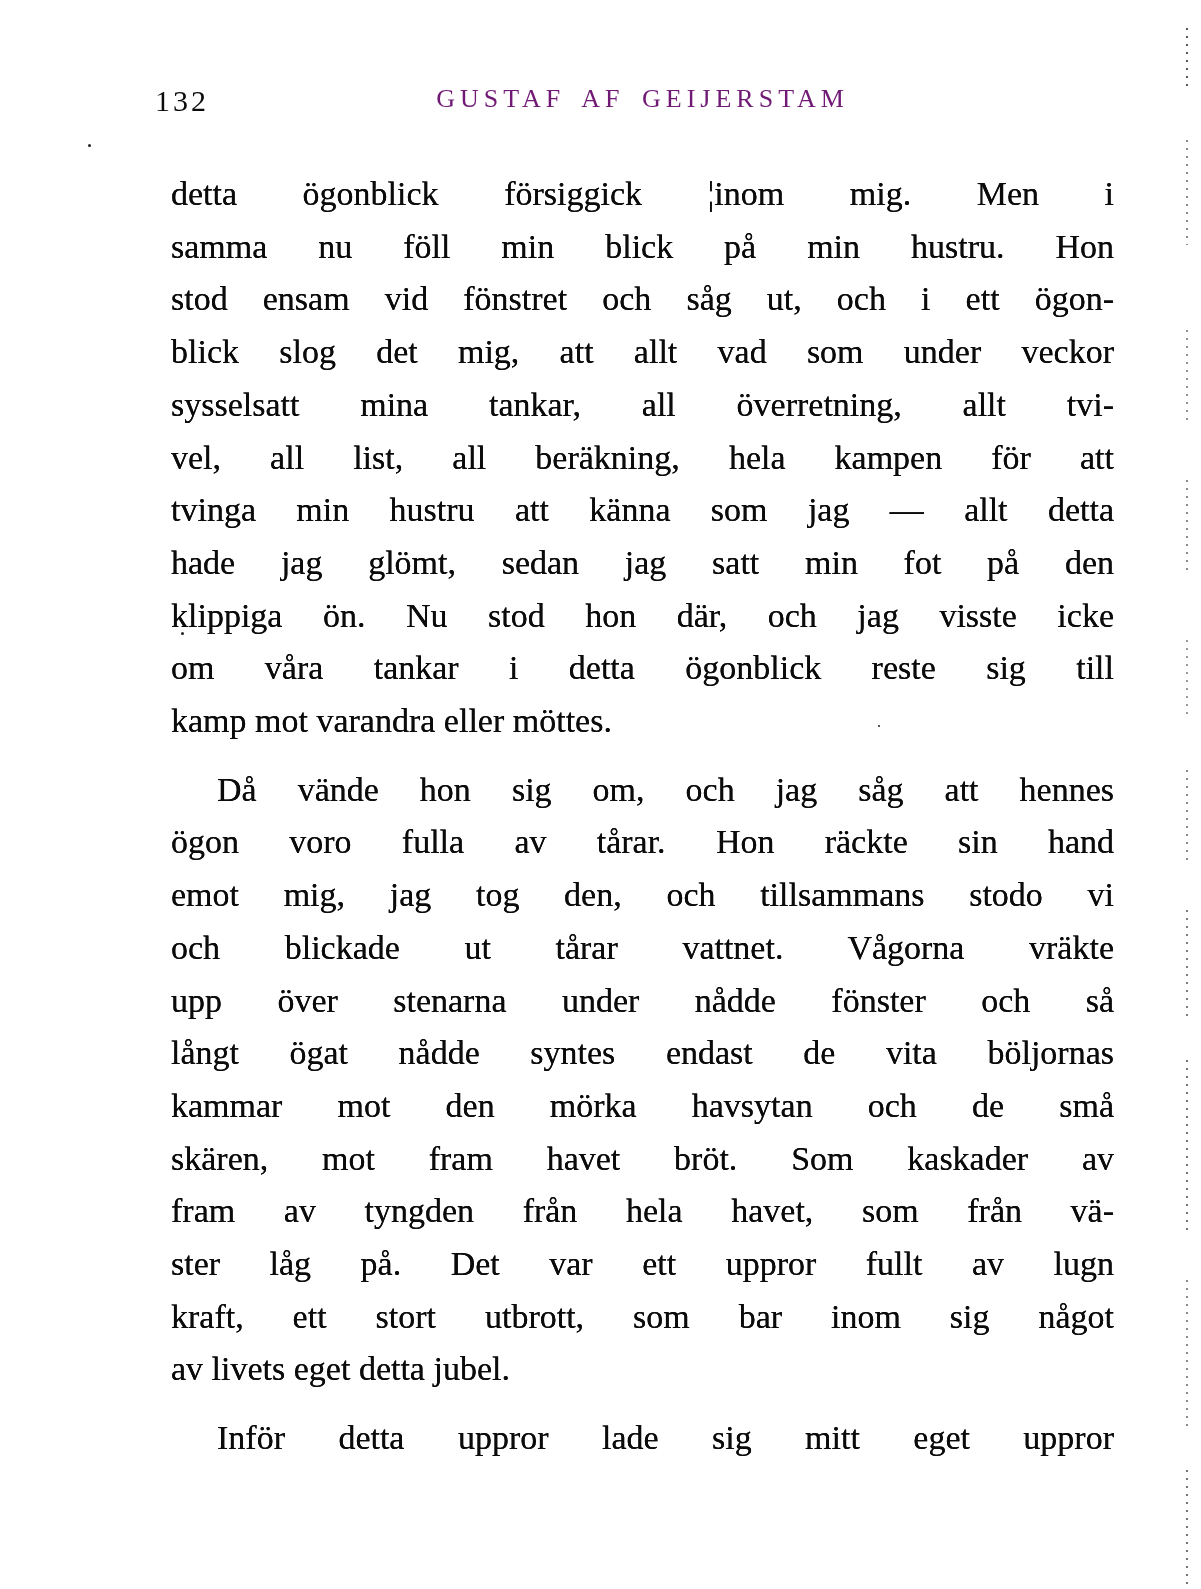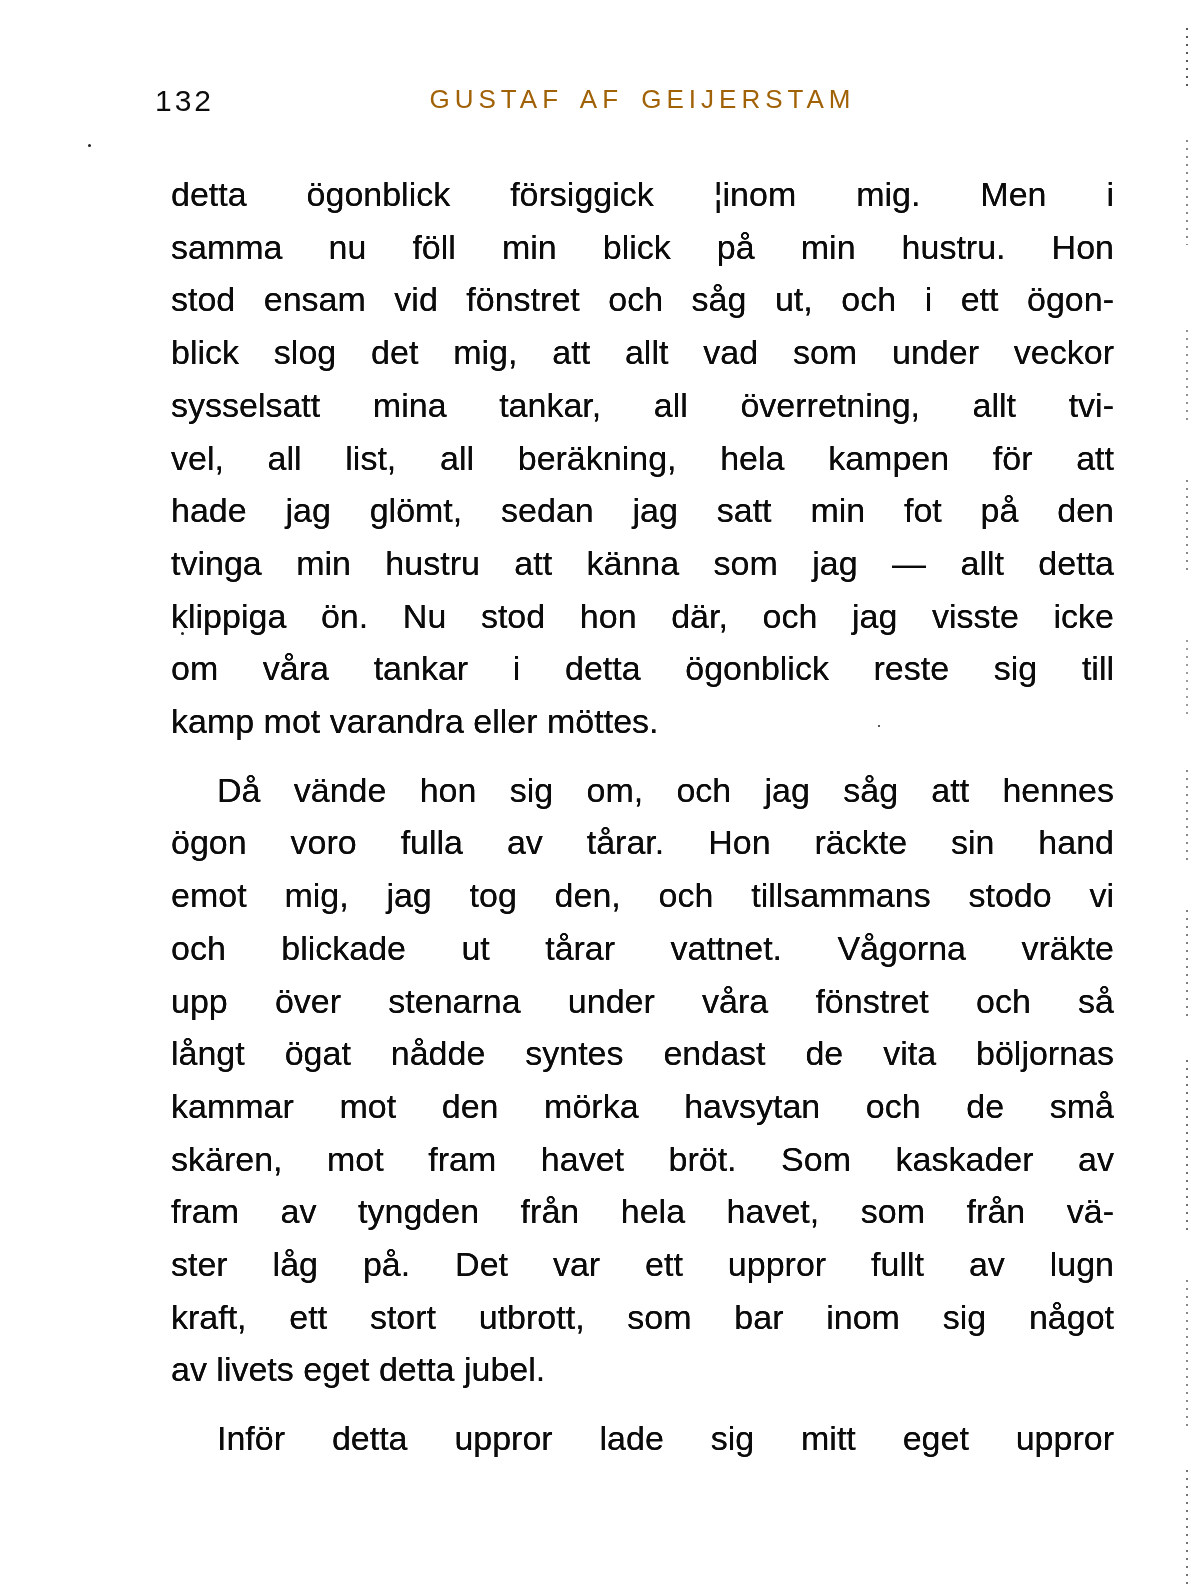--- a/index.html
+++ b/index.html
@@ -6,41 +6,41 @@
     margin: 0;
     padding: 0;
     background: #ffffff;
   }
   .page {
     position: relative;
     width: 1201px;
     height: 1589px;
     background: #ffffff;
     color: #0b0b0b;
-    font-family: Liberation Sans, sans-serif;
+    font-family: Liberation Serif, serif;
     overflow: hidden;
   }
   .page-number {
     position: absolute;
     left: 155px;
     top: 84px;
     font-size: 30px;
     letter-spacing: 3px;
     color: #0b0b0b;
   }
   .running-header {
     position: absolute;
     left: 155px;
     width: 975px;
     top: 84px;
     text-align: center;
     font-size: 26px;
     letter-spacing: 5px;
     word-spacing: 6px;
-    color: #a16207;
+    color: #701a75;
     white-space: nowrap;
   }
   .page-body {
     position: absolute;
     left: 155px;
     top: 152px;
     width: 975px;
   }
   .para { margin: 16px; padding: 0; }
   .line {
@@ -80,32 +80,32 @@
   <div class="running-header">GUSTAF AF GEIJERSTAM</div>
 
   <div class="page-body">
       <div class="para">
         <div class="line">detta ögonblick försiggick ¦inom mig. Men i</div>
         <div class="line">samma nu föll min blick på min hustru. Hon</div>
         <div class="line">stod ensam vid fönstret och såg ut, och i ett ögon-</div>
         <div class="line">blick slog det mig, att allt vad som under veckor</div>
         <div class="line">sysselsatt mina tankar, all överretning, allt tvi-</div>
         <div class="line">vel, all list, all beräkning, hela kampen för att</div>
+        <div class="line">tvinga min hustru att känna som jag — allt detta</div>
         <div class="line">hade jag glömt, sedan jag satt min fot på den</div>
-        <div class="line">tvinga min hustru att känna som jag — allt detta</div>
         <div class="line">klippiga ön. Nu stod hon där, och jag visste icke</div>
         <div class="line">om våra tankar i detta ögonblick reste sig till</div>
         <div class="line no-just">kamp mot varandra eller möttes.</div>
       </div>
       <div class="para">
         <div class="line indent">Då vände hon sig om, och jag såg att hennes</div>
         <div class="line">ögon voro fulla av tårar. Hon räckte sin hand</div>
         <div class="line">emot mig, jag tog den, och tillsammans stodo vi</div>
         <div class="line">och blickade ut tårar vattnet. Vågorna vräkte</div>
-        <div class="line">upp över stenarna under våra fönstret och så</div>
+        <div class="line">upp över stenarna under nådde fönster och så</div>
         <div class="line">långt ögat nådde syntes endast de vita böljornas</div>
         <div class="line">kammar mot den mörka havsytan och de små</div>
         <div class="line">skären, mot fram havet bröt. Som kaskader av</div>
         <div class="line">fram av tyngden från hela havet, som från vä-</div>
         <div class="line">ster låg på. Det var ett uppror fullt av lugn</div>
         <div class="line">kraft, ett stort utbrott, som bar inom sig något</div>
         <div class="line no-just">av livets eget detta jubel.</div>
       </div>
       <div class="para">
         <div class="line indent">Inför detta uppror lade sig mitt eget uppror</div>

